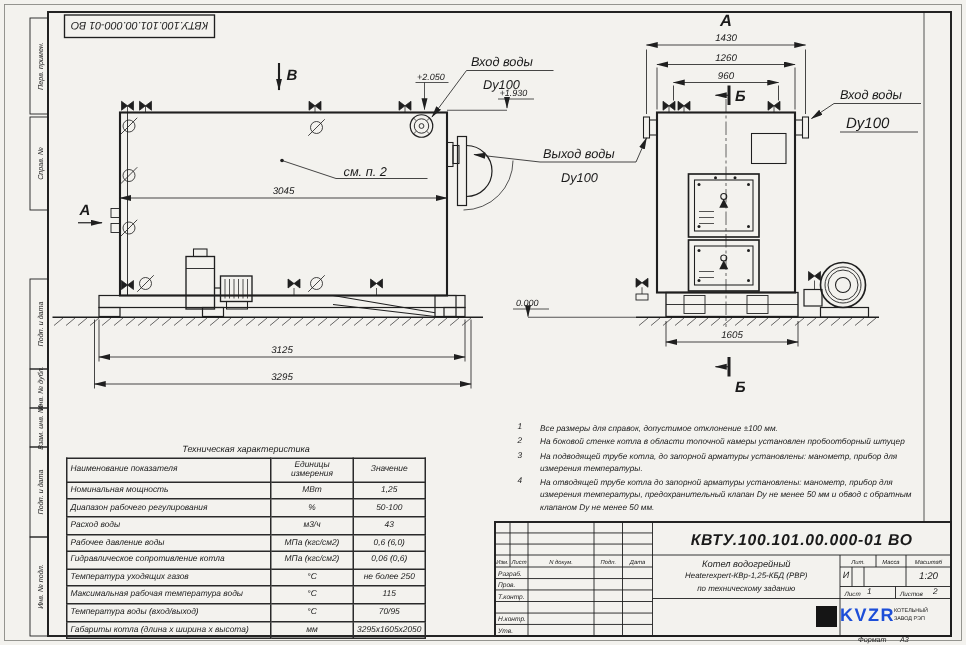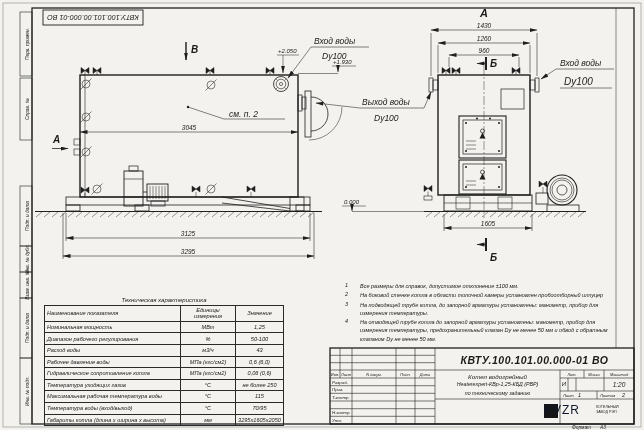--- a/index.html
+++ b/index.html
@@ -21,22 +21,22 @@
   #spec .c1{width:131px;text-align:left}
   #spec .c2{width:50px;text-align:center}
   #spec .c3{text-align:center}
   
   #notes{position:absolute;left:342px;top:282px;width:272px}
   .note{display:flex;margin-bottom:1px}
   .nnum{flex:none;width:15px;padding-left:3px;font-style:italic;font-size:5.5px;color:#1a1a1a}
   .ntext{font-style:italic;font-size:5.5px;line-height:1.5;color:#1a1a1a}
   
   #logo-box{position:absolute;left:544px;top:404px;width:14px;height:14px;background:#151515}
-  #logo-word{position:absolute;left:544px;top:403px;font-weight:400;font-size:12px;
-      letter-spacing:1px;color:#0f172a;font-style:normal}
+  #logo-word{position:absolute;left:560px;top:403px;font-weight:700;font-size:12px;
+      letter-spacing:1px;color:#1d4ed8;font-style:normal}
   .company{position:absolute;left:596px;font-size:3.6px;line-height:1.15;color:#1a1a1a;font-style:normal}
 </style>
 </head>
 <body>
 
 <div id="sheet">
 
 <svg width="644" height="430" viewBox="0 0 644 430">
   <defs>
     <marker id="ar" orient="auto-start-reverse" markerWidth="10" markerHeight="6" refX="7.5" refY="2" markerUnits="userSpaceOnUse">

